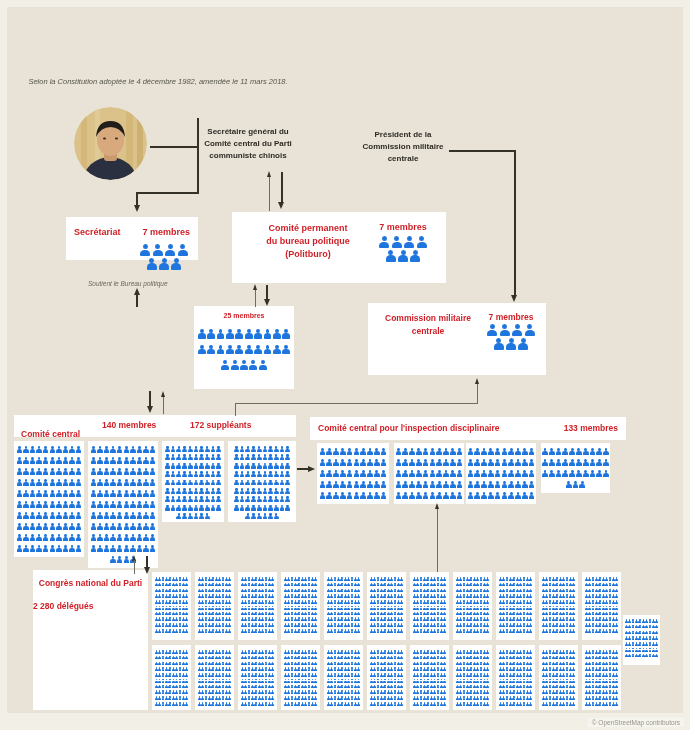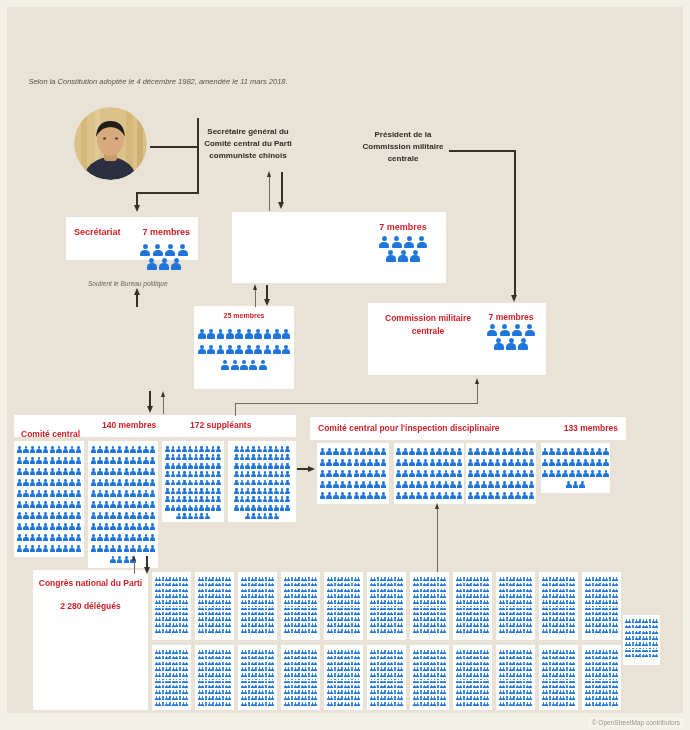--- a/index.html
+++ b/index.html
@@ -129,20 +129,23 @@
         <div class="prow">
           <span class="pp"></span>
           <span class="pp"></span>
           <span class="pp"></span>
         </div>
       </div>
   </div>
   <div class="note" style="left:88px; top:280px;">Soutient le Bureau politique</div>
 
   <div class="wbox" style="left:232px; top:212px; width:214px; height:71px;">
+    <span class="red pre" style="left:14px; top:10px; width:124px; text-align:center; font-size:9px; line-height:1.45;">Comité permanent
+du bureau politique
+(Politburo)</span>
     <span class="red" style="left:138px; top:10px; width:66px; text-align:center; font-size:9px;">7 membres</span>
     <div class="pgrid sz-lg" style="left:142px; top:24px; width:58px;">
         <div class="prow">
           <span class="pp"></span>
           <span class="pp"></span>
           <span class="pp"></span>
           <span class="pp"></span>
         </div>
         <div class="prow">
           <span class="pp"></span>
@@ -950,21 +953,21 @@
   <div class="vl thin z5" style="left:134px; top:560px; height:14px;"></div>
   <div class="ah up small z5" style="left:132px; top:555px;"></div>
   <div class="vl z5" style="left:146px; top:556px; height:12px; width:2px;"></div>
   <div class="ah down z5" style="left:143.5px; top:567px;"></div>
 
   <div class="vl thin" style="left:437px; top:509px; height:63px;"></div>
   <div class="ah up small" style="left:434.5px; top:503px;"></div>
 
   <div class="wbox" style="left:33px; top:570px; width:115px; height:140px;">
     <span class="red" style="left:0; top:8px; width:100%; text-align:center; font-size:8.5px;">Congrès national du Parti</span>
-    <span class="red" style="left:0; top:31px; width:100%; text-align:center; font-size:8.5px;">2 280 délégués</span>
+    <span class="red" style="left:0; top:31px; width:100%; text-align:left; font-size:8.5px;">2 280 délégués</span>
   </div>
   <div class="congress-row" style="left:152px; top:572px; height:68px;">
       <div class="dbox">
         <div class="pgrid sz-xs">
           <div class="prow">
             <span class="pp"></span>
             <span class="pp"></span>
             <span class="pp"></span>
             <span class="pp"></span>
             <span class="pp"></span>

